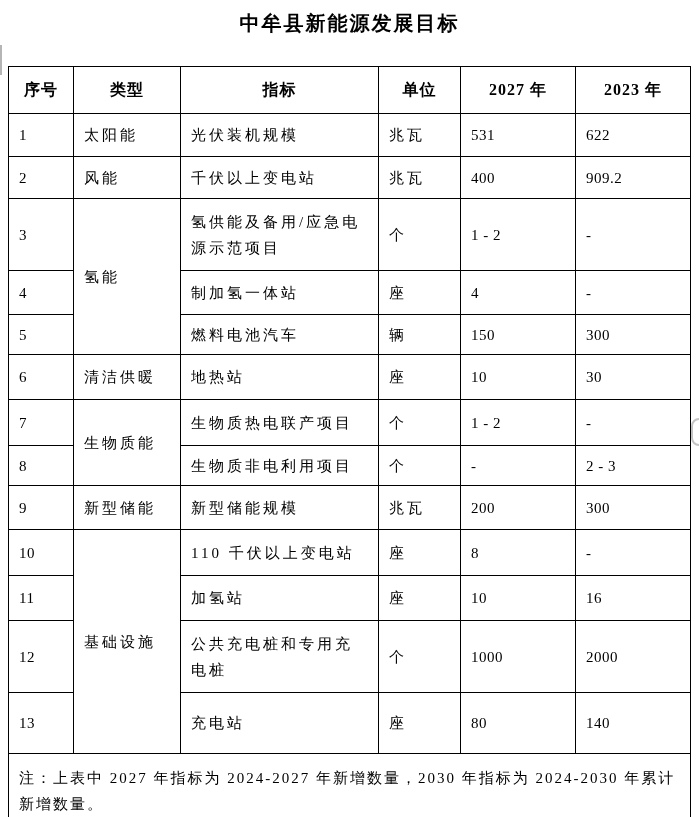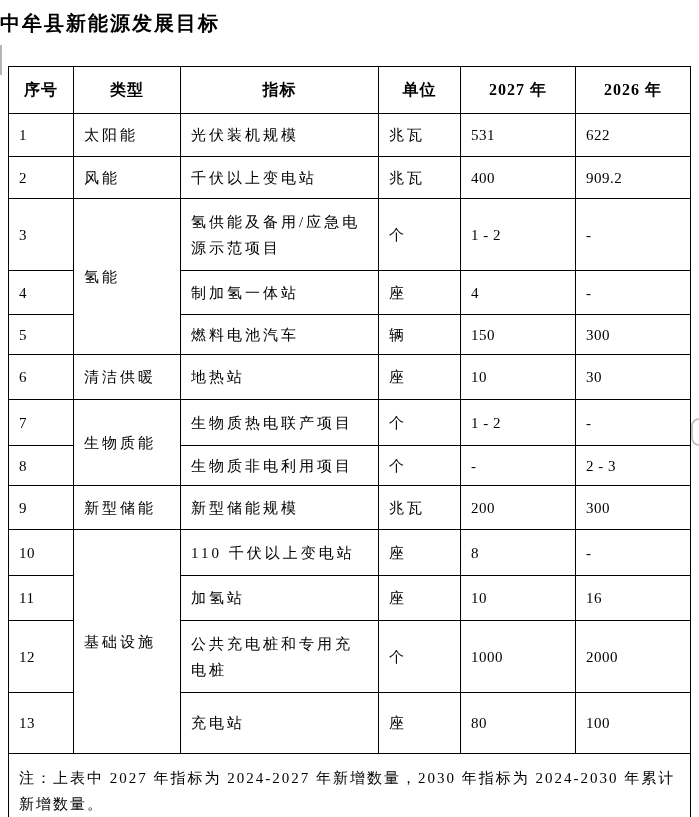--- a/index.html
+++ b/index.html
@@ -7,21 +7,21 @@
   body {
     width: 699px; height: 817px;
     background: #ffffff;
     color: #000;
     font-family: "Liberation Serif", "DejaVu Serif", serif;
     position: relative;
     overflow: hidden;
   }
   .doc-title {
     padding-top: 11px;
-    text-align: left;
+    text-align: center;
     font-size: 20px;
     font-weight: bold;
     letter-spacing: 2px;
     line-height: 24px;
   }
   table.targets {
     border-collapse: collapse;
     table-layout: fixed;
     width: 682px;
     margin: 31px 16px 0 8px;
@@ -86,21 +86,21 @@
     <col style="width:115px">
     <col style="width:115px">
   </colgroup>
   <tbody>
       <tr style="height:47px">
     <th>序号</th>
     <th>类型</th>
     <th>指标</th>
     <th>单位</th>
     <th>2027 年</th>
-    <th>2026 年</th>
+    <th>2023 年</th>
   </tr>
 
   <tr style="height:43px">
     <td class="num">1</td>
     <td class="cjk">太阳能</td>
     <td class="cjk">光伏装机规模</td>
     <td class="cjk">兆瓦</td>
     <td class="num">531</td>
     <td class="num">622</td>
   </tr>
@@ -197,21 +197,21 @@
     <td class="cjk">个</td>
     <td class="num">1000</td>
     <td class="num">2000</td>
   </tr>
 
   <tr style="height:61px">
     <td class="num">13</td>
     <td class="cjk">充电站</td>
     <td class="cjk">座</td>
     <td class="num">80</td>
-    <td class="num">100</td>
+    <td class="num">140</td>
   </tr>
 
   <tr style="height:74px">
     <td class="note-cell" colspan="6">注：上表中 2027 年指标为 2024-2027 年新增数量，2030 年指标为 2024-2030 年累计新增数量。</td>
   </tr>
 </tbody>
   </table>
 
 <div class="edge-mark"></div>
 <div class="scroll-thumb"></div>

